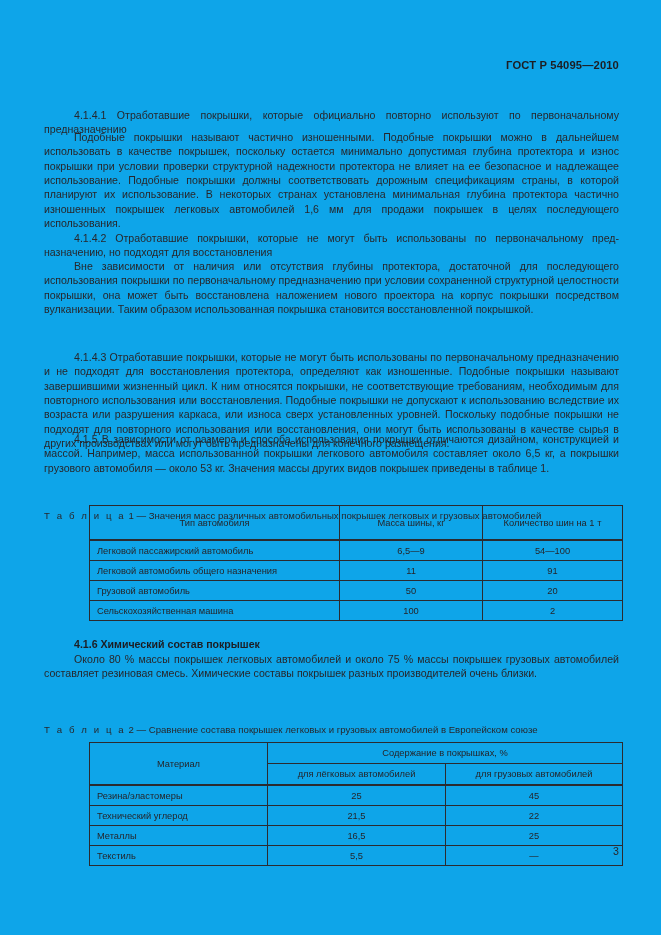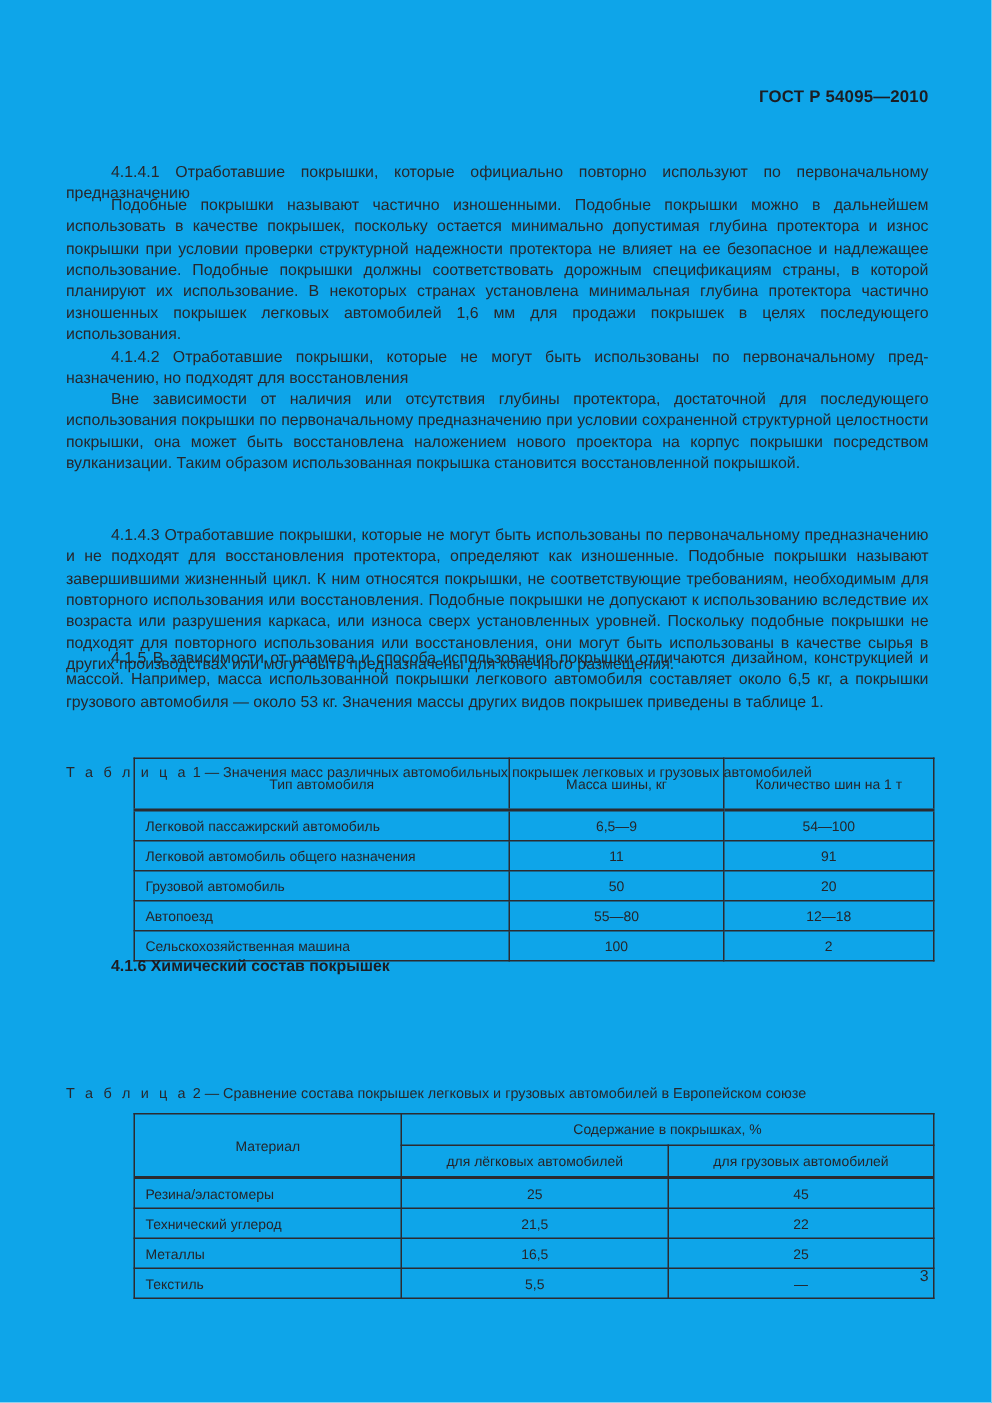--- a/index.html
+++ b/index.html
@@ -173,37 +173,35 @@
           <td class="label">Легковой автомобиль общего назначения</td>
           <td class="num">11</td>
           <td class="num">91</td>
         </tr>
         <tr>
           <td class="label">Грузовой автомобиль</td>
           <td class="num">50</td>
           <td class="num">20</td>
         </tr>
         <tr>
-          <td class="label">Автопоезд</td>
-          <td class="num">55—80</td>
-          <td class="num">12—18</td>
-        </tr>
-        <tr>
           <td class="label">Сельскохозяйственная машина</td>
           <td class="num">100</td>
           <td class="num">2</td>
         </tr>
       </tbody>
     </table>
   </div>
 
   <div class="body-block" style="top:637px;">
     <p class="subhead">4.1.6 Химический состав покрышек</p>
   </div>
 
+  <div class="body-block" style="top:652px;">
+    <p class="para">Около 80 % массы покрышек легковых автомобилей и около 75 % массы покрышек грузовых ав­томобилей составляет резиновая смесь. Химические составы покрышек разных производителей очень близки.</p>
+  </div>
 
 
   <div class="body-block" style="top:723px;">
     <p class="tbl-caption">
       <span class="tword">Т а б л и ц а</span>
       <span>2 — Сравнение состава покрышек легковых и грузовых автомобилей в Европейском союзе</span>
     </p>
   </div>
 
   <div class="tbl-wrap" style="top:742px;">

